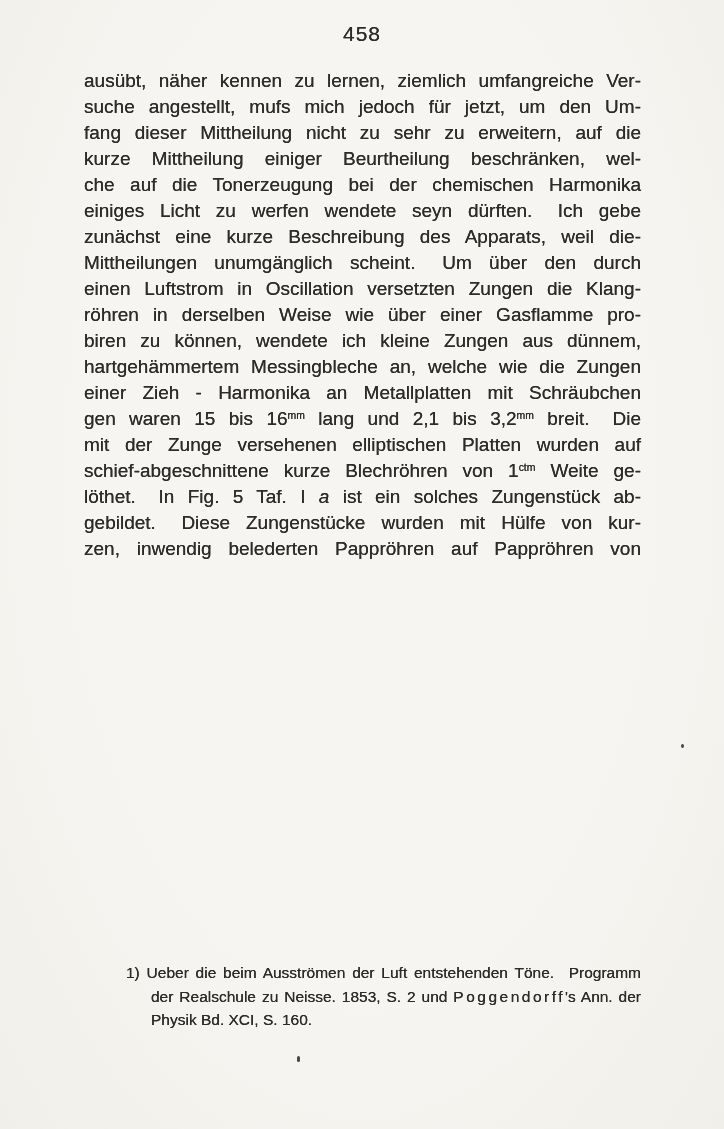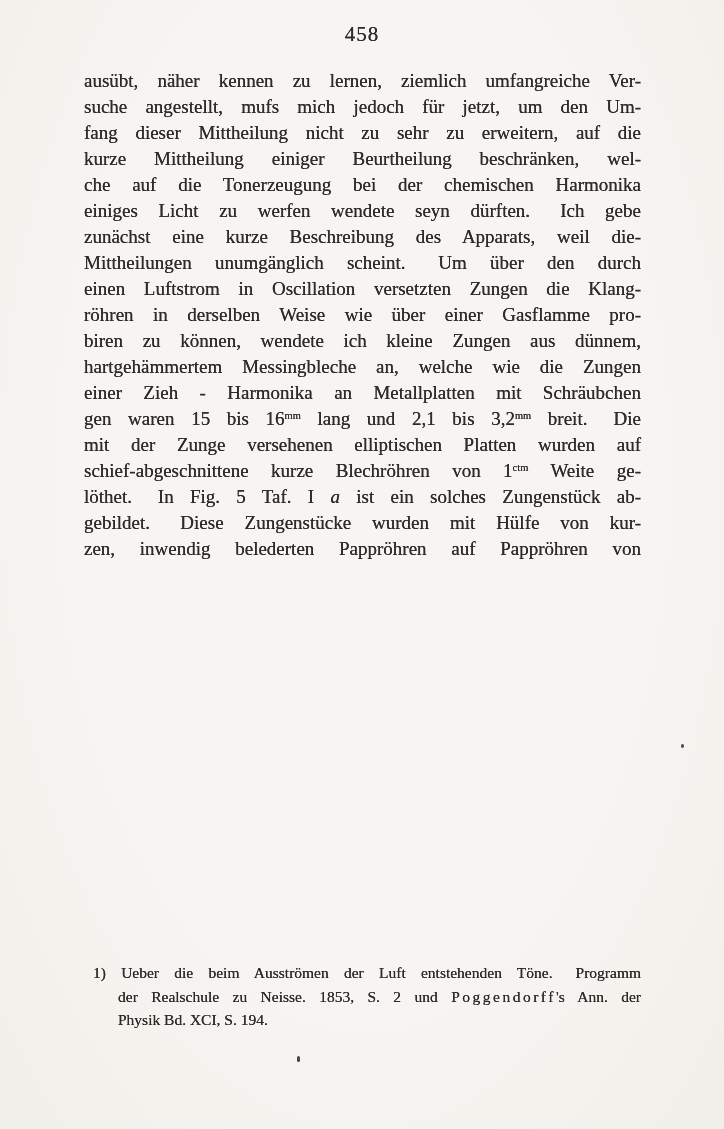--- a/index.html
+++ b/index.html
@@ -1,21 +1,21 @@
 <!DOCTYPE html>
 <html><head>
 <meta charset="utf-8">
 <style>
   html, body { margin: 0; padding: 0; }
   .page {
     position: relative;
     width: 724px;
     height: 1129px;
     background: radial-gradient(ellipse at 50% 42%, #f6f5f1 55%, #f0efea 100%);
-    font-family: Liberation Serif, serif;
+    font-family: Liberation Sans, sans-serif;
     color: #2e2c28;
     overflow: hidden;
   }
   .pageno {
     position: absolute;
     top: 22px;
     left: 0;
     width: 100%;
     text-align: center;
     font-size: 21px;
@@ -52,20 +52,21 @@
     left: 93px;
     width: 548px;
     font-size: 15.5px;
     line-height: 23.5px;
     text-shadow: 0 0 0.3px currentColor;
   }
   .fn-line {
     text-align: justify;
     text-align-last: justify;
     padding-left: 25px;
+    margin-left: 33px;
   }
   .fn-line:first-child { padding-left: 0; }
   .fn-line:last-child { text-align-last: left; }
   .tracked { letter-spacing: 2.5px; }
   .speck {
     position: absolute;
     background: #4a4843;
     border-radius: 50%;
   }
   .speck-1 { left: 681px; top: 744px; width: 3px; height: 4px; }
@@ -96,19 +97,19 @@
       <div class="line">mit der Zunge versehenen elliptischen Platten wurden auf</div>
       <div class="line">schief-abgeschnittene kurze Blechröhren von 1<sup>ctm</sup> Weite ge-</div>
       <div class="line">löthet.  In Fig. 5 Taf. I <i>a</i> ist ein solches Zungenstück ab-</div>
       <div class="line">gebildet.  Diese Zungenstücke wurden mit Hülfe von kur-</div>
       <div class="line">zen, inwendig belederten Pappröhren auf Pappröhren von</div>
     </div>
 
   <div class="footnote">
       <div class="fn-line">1) Ueber die beim Ausströmen der Luft entstehenden Töne.  Programm</div>
       <div class="fn-line">der Realschule zu Neisse. 1853, S. 2 und <span class="tracked">Poggendorff</span>'s Ann. der</div>
-      <div class="fn-line">Physik Bd. XCI, S. 194.</div>
+      <div class="fn-line">Physik Bd. XCI, S. 160.</div>
     </div>
 
   <div class="speck speck-1"></div>
   <div class="speck speck-2"></div>
 
 </div>
 
 </body></html>

